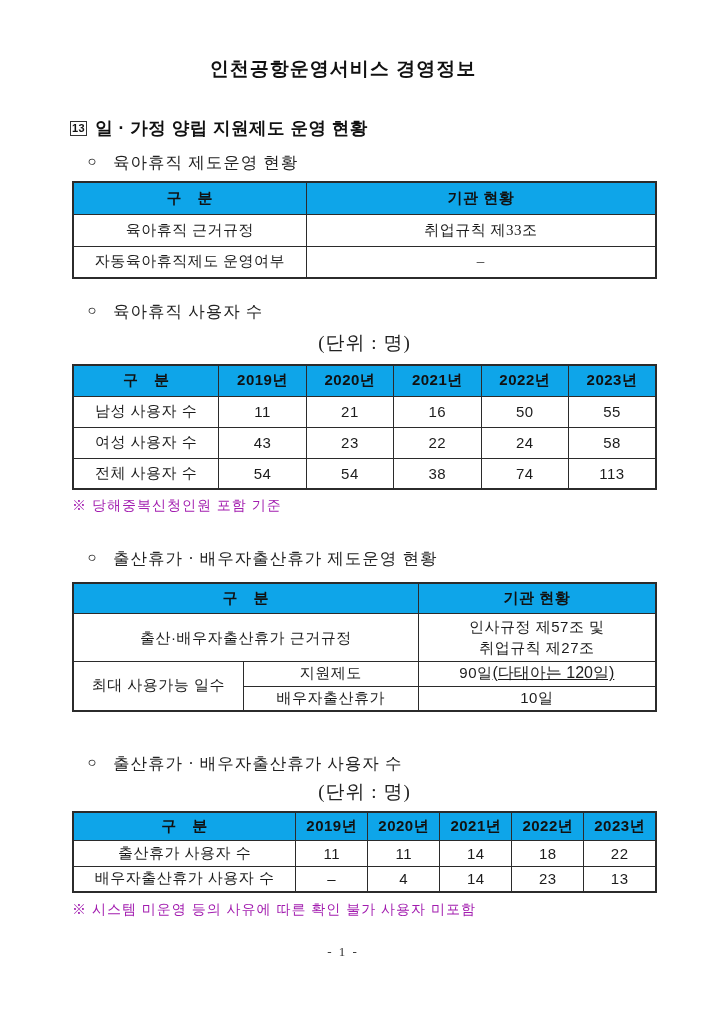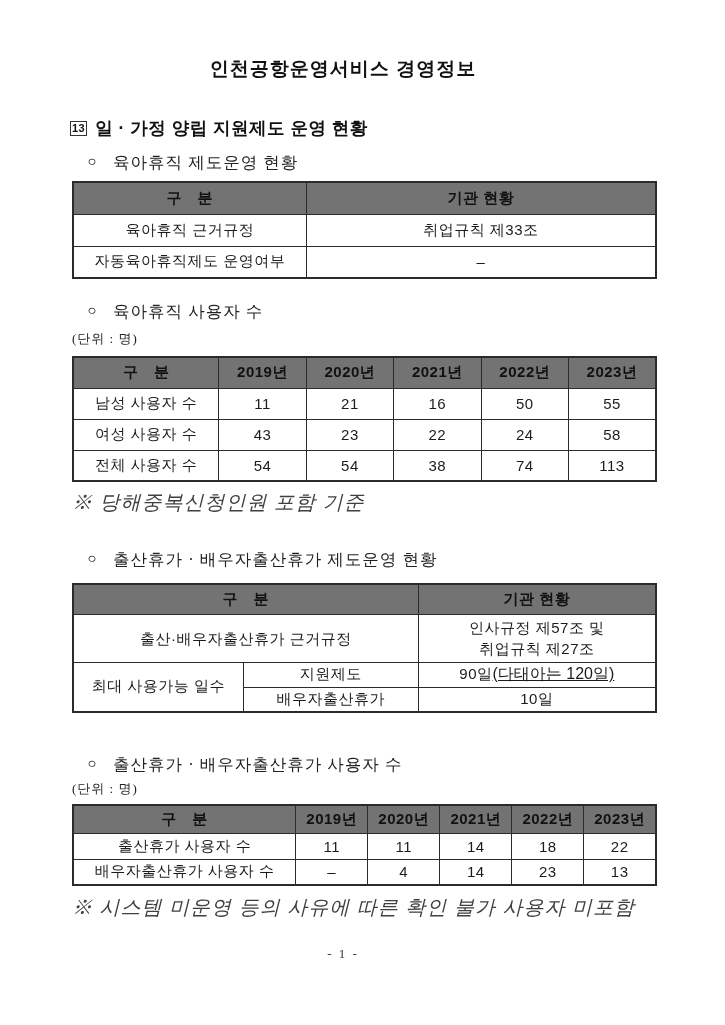--- a/index.html
+++ b/index.html
@@ -60,22 +60,22 @@
     line-height: 1;
     transform: translateY(-1px);
   }
   .b1 { margin-top: 12px; }
   .b2 { margin-top: 22px; }
   .b3 { margin-top: 33px; }
   .b4 { margin-top: 41px; }
   .unit-note {
     width: 585px;
     margin: 7px 0 0 72px;
-    text-align: left;
-    font-size: 13px;
+    text-align: center;
+    font-size: 19px;
     letter-spacing: 1px;
     color: #222;
   }
   .unit2 { margin-top: 4px; }
   table.tbl {
     width: 585px;
     margin-left: 72px;
     border-collapse: collapse;
     table-layout: fixed;
     font-family: "Liberation Sans", sans-serif;
@@ -88,41 +88,40 @@
   .t3 { margin-top: 12px; }
   .t4 { margin-top: 6px; }
   table.tbl th, table.tbl td {
     border: 1px solid #2b2b2b;
     text-align: center;
     vertical-align: middle;
     padding: 0 4px;
     letter-spacing: 0.5px;
   }
   table.tbl th {
-    background: #737373;
+    background: #0ea5e9;
     font-weight: bold;
     color: #111;
   }
   .t1 th { height: 32px; }
-  .t1 td { height: 32px; }
+  .t1 td { height: 32px; font-family: Liberation Serif, serif; }
   .t2 th { height: 31px; }
   .t2 td { height: 31px; }
   .t3 th { height: 30px; }
   .t3 td.two-line { height: 48px; line-height: 1.4; }
   .t3 td.short { height: 25px; }
   .t4 th { height: 28px; }
   .t4 td { height: 26px; }
   .small-paren { font-size: 16px; letter-spacing: 0; text-decoration: underline; }
   .footnote {
     margin: 7px 0 0 72px;
     font-family: "Liberation Sans", sans-serif;
-    font-size: 20px;
+    font-size: 14px;
     letter-spacing: 1px;
-    color: #404040;
-    font-style: italic;
+    color: #a21caf;
   }
   .fn2 { margin-top: 8px; }
   .page-number {
     margin-top: 25px;
     text-align: center;
     font-size: 13px;
     letter-spacing: 2px;
     color: #333;
   }
 </style>

